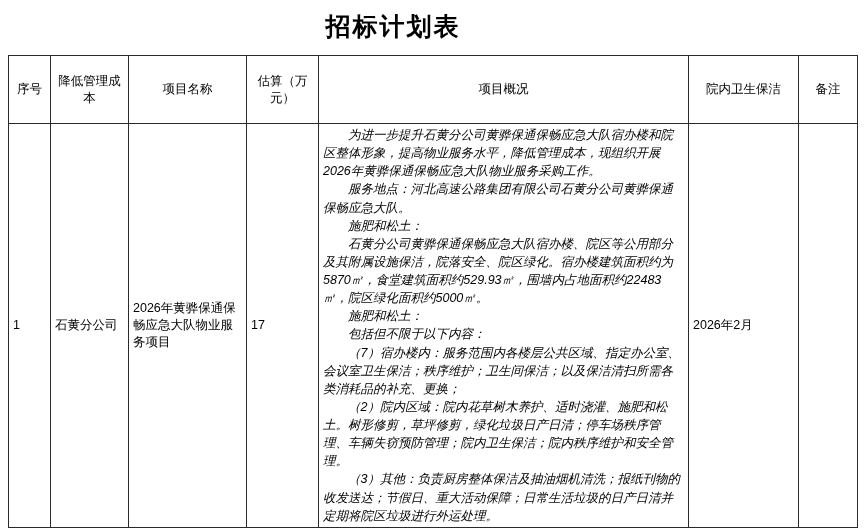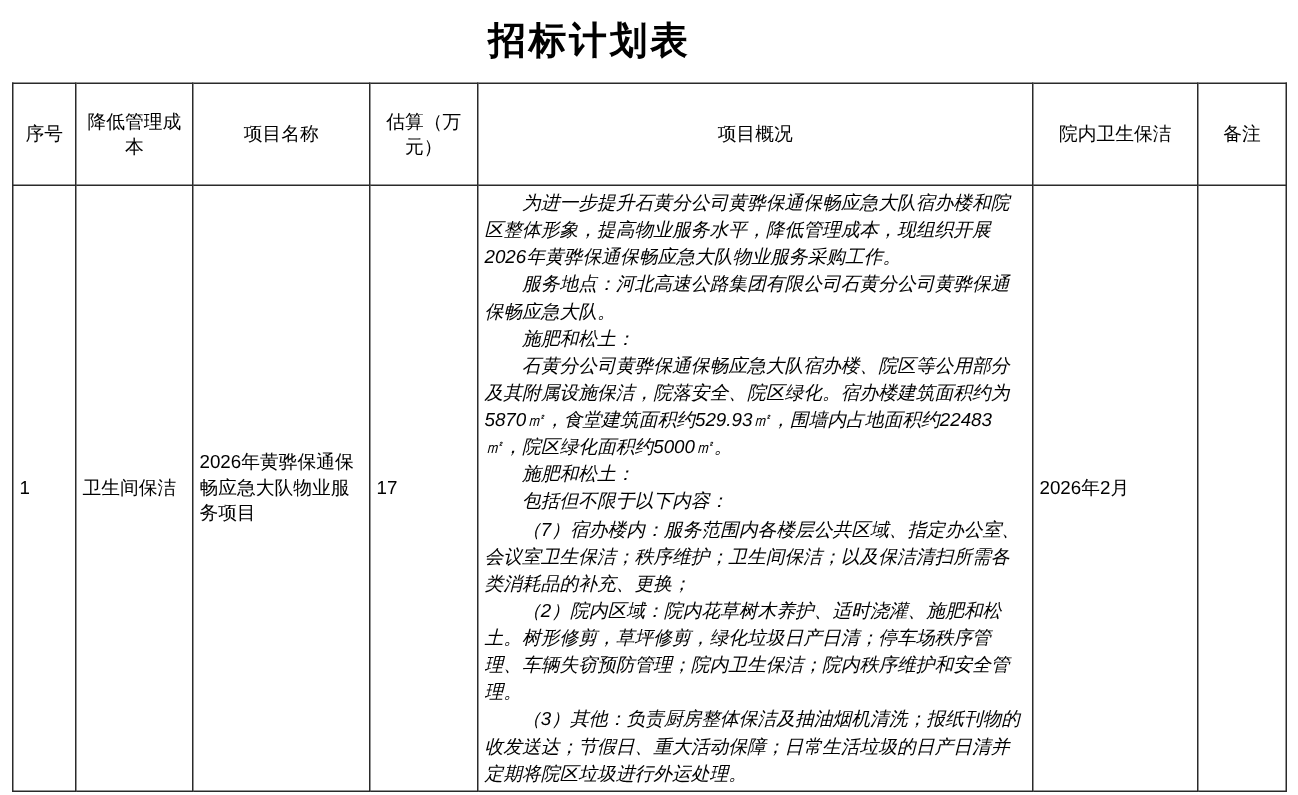--- a/index.html
+++ b/index.html
@@ -104,21 +104,21 @@
         <th>项目名称</th>
         <th>估算（万元）</th>
         <th>项目概况</th>
         <th>院内卫生保洁</th>
         <th>备注</th>
       </tr>
     </thead>
     <tbody>
       <tr>
         <td class="center">1</td>
-        <td class="center">卫生间保洁</td>
+        <td class="center">石黄分公司</td>
         <td class="center">2026年黄骅保通保畅应急大队物业服务项目</td>
         <td class="center">17</td>
         <td class="desc">
           <p>为进一步提升石黄分公司黄骅保通保畅应急大队宿办楼和院区整体形象，提高物业服务水平，降低管理成本，现组织开展2026年黄骅保通保畅应急大队物业服务采购工作。</p>
           <p>服务地点：河北高速公路集团有限公司石黄分公司黄骅保通保畅应急大队。</p>
           <p>施肥和松土：</p>
           <p>石黄分公司黄骅保通保畅应急大队宿办楼、院区等公用部分及其附属设施保洁，院落安全、院区绿化。宿办楼建筑面积约为5870㎡，食堂建筑面积约529.93㎡，围墙内占地面积约22483㎡，院区绿化面积约5000㎡。</p>
           <p>施肥和松土：</p>
           <p>包括但不限于以下内容：</p>
           <p>（7）宿办楼内：服务范围内各楼层公共区域、指定办公室、会议室卫生保洁；秩序维护；卫生间保洁；以及保洁清扫所需各类消耗品的补充、更换；</p>

